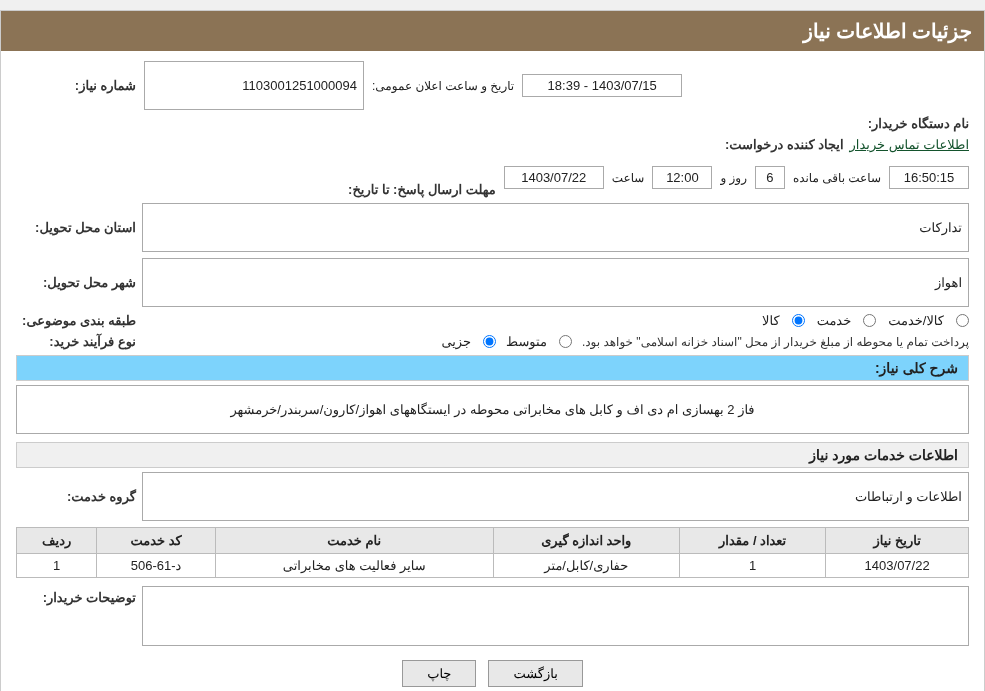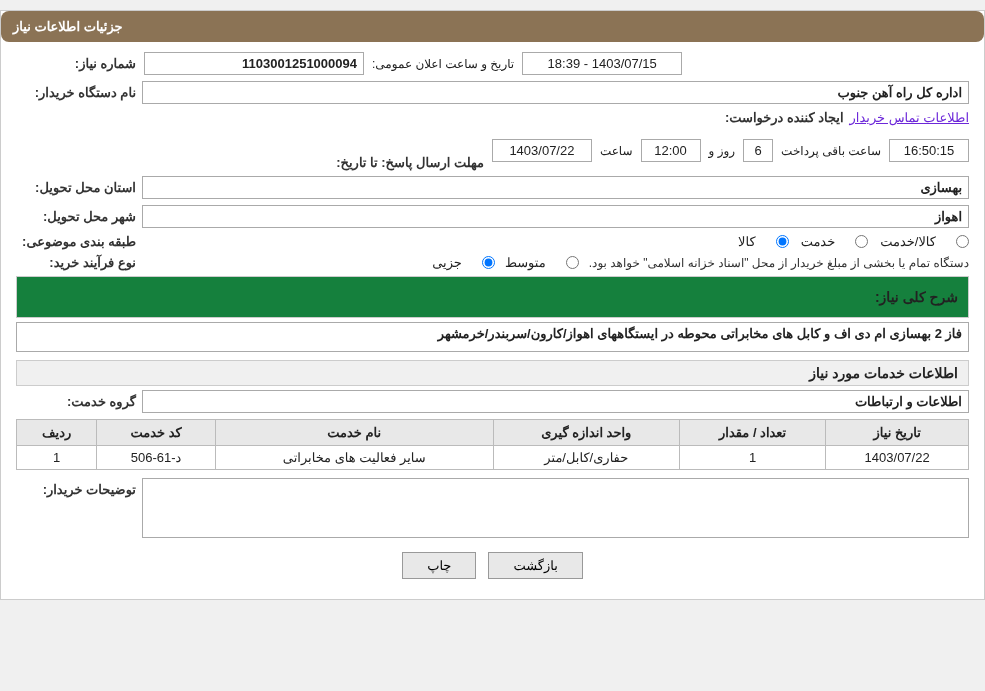--- a/index.html
+++ b/index.html
@@ -12,53 +12,51 @@
     }
     .page-container {
       max-width: 985px;
       margin: 10px auto;
       background: #fff;
       border: 1px solid #ccc;
     }
     .page-header {
       background: #8B7355;
       color: #fff;
-      text-align: left;
+      text-align: right;
       padding: 8px 12px;
-      font-size: 13px;
+      font-size: 20px;
       font-weight: bold;
-      border-radius: 8px;
     }
     .content-area {
       padding: 10px 15px;
     }
     .info-row {
       display: flex;
       align-items: center;
       margin-bottom: 6px;
       gap: 6px;
     }
     .label {
       color: #333;
       font-weight: bold;
       white-space: nowrap;
       min-width: 120px;
       text-align: right;
     }
     .value-box {
       border: 1px solid #aaa;
       background: #fff;
-      padding: 3px 6px;
+      padding: 16px 6px;
       min-height: 22px;
       flex: 1;
       text-align: right;
-      font-weight: bold;
     }
     .link-blue {
-      color: #6d28d9;
+      color: #14532d;
       text-decoration: underline;
       cursor: pointer;
     }
     .date-time-row {
       display: flex;
       align-items: center;
       gap: 8px;
       margin-bottom: 6px;
     }
     .date-time-row .label {
@@ -77,21 +75,21 @@
       font-size: 12px;
     }
     .radio-group {
       display: flex;
       align-items: center;
       gap: 12px;
     }
     .radio-item {
       display: flex;
       align-items: center;
-      gap: 20px;
+      gap: 12px;
     }
     .divider-section {
       background: #f0f0f0;
       border: 1px solid #ccc;
       padding: 4px 10px;
       margin: 8px 0 4px 0;
       display: flex;
       align-items: center;
     }
     .divider-section-title {
@@ -179,42 +177,41 @@
   <div class="content-area">
 
     <div class="announce-row">
       <span class="announce-date-box">1403/07/15 - 18:39</span>
       <span class="inline-label">تاریخ و ساعت اعلان عمومی:</span>
       <span class="value-box" style="min-width:180px;max-width:220px;">1103001251000094</span>
       <span class="label">شماره نیاز:</span>
     </div>
 
     <div class="info-row">
-      <span class="value-box flex-stretch">اداره کل راه آهن جنوب</span>
       <span class="label">نام دستگاه خریدار:</span>
     </div>
 
     <div class="info-row">
       <span class="link-blue" style="white-space:nowrap;">اطلاعات تماس خریدار</span>
       <span class="label">ایجاد کننده درخواست:</span>
     </div>
 
     <div class="date-time-row">
       <span class="small-box" style="min-width:80px;">16:50:15</span>
-      <span class="inline-label">ساعت باقی پرداخت</span>
+      <span class="inline-label">ساعت باقی مانده</span>
       <span class="small-box" style="min-width:30px;">6</span>
       <span class="inline-label">روز و</span>
       <span class="small-box" style="min-width:60px;">12:00</span>
       <span class="inline-label">ساعت</span>
       <span class="small-box" style="min-width:100px;">1403/07/22</span>
       <span class="label" style="min-width:150px;">مهلت ارسال پاسخ: تا تاریخ:</span>
     </div>
 
     <div class="info-row">
-      <span class="value-box flex-stretch">بهسازی</span>
+      <span class="value-box flex-stretch">تدارکات</span>
       <span class="label">استان محل تحویل:</span>
     </div>
 
     <div class="info-row">
       <span class="value-box flex-stretch">اهواز</span>
       <span class="label">شهر محل تحویل:</span>
     </div>
 
     <div class="info-row">
       <div class="radio-group flex-stretch">
@@ -229,38 +226,38 @@
         <div class="radio-item">
           <input type="radio" name="category" checked="" style="">
           <span>کالا</span>
         </div>
       </div>
       <span class="label">طبقه بندی موضوعی:</span>
     </div>
 
     <div class="info-row">
       <div class="flex-stretch" style="display:flex;align-items:center;gap:10px;">
-        <span style="font-size:12px;color:#333;">دستگاه تمام یا بخشی از مبلغ خریدار از محل "اسناد خزانه اسلامی" خواهد بود.</span>
+        <span style="font-size:12px;color:#333;">پرداخت تمام یا محوطه از مبلغ خریدار از محل "اسناد خزانه اسلامی" خواهد بود.</span>
         <div class="radio-item">
           <input type="radio" name="process" style="">
           <span>متوسط</span>
         </div>
         <div class="radio-item">
           <input type="radio" name="process" checked="" style="">
           <span>جزیی</span>
         </div>
       </div>
       <span class="label">نوع فرآیند خرید:</span>
     </div>
 
     <div style="margin-bottom:8px;">
-      <div style="background:#15803d;border:1px solid #ccc;padding:12px 10px;margin-bottom:4px;display:flex;align-items:center;gap:8px;">
+      <div style="background:#7dd3fc;border:1px solid #ccc;padding:4px 10px;margin-bottom:4px;display:flex;align-items:center;gap:8px;">
         <span style="font-weight:bold;font-size:14px;">شرح کلی نیاز:</span>
       </div>
-      <div class="value-box" style="min-height:30px;text-align:right;">فاز 2 بهسازی ام دی اف و کابل های مخابراتی محوطه در ایستگاههای اهواز/کارون/سربندر/خرمشهر</div>
+      <div class="value-box" style="min-height:30px;text-align:center;">فاز 2 بهسازی ام دی اف و کابل های مخابراتی محوطه در ایستگاههای اهواز/کارون/سربندر/خرمشهر</div>
     </div>
 
     <div class="divider-section">
       <span class="divider-section-title">اطلاعات خدمات مورد نیاز</span>
     </div>
 
     <div class="info-row">
       <span class="value-box flex-stretch">اطلاعات و ارتباطات</span>
       <span class="label">گروه خدمت:</span>
     </div>

